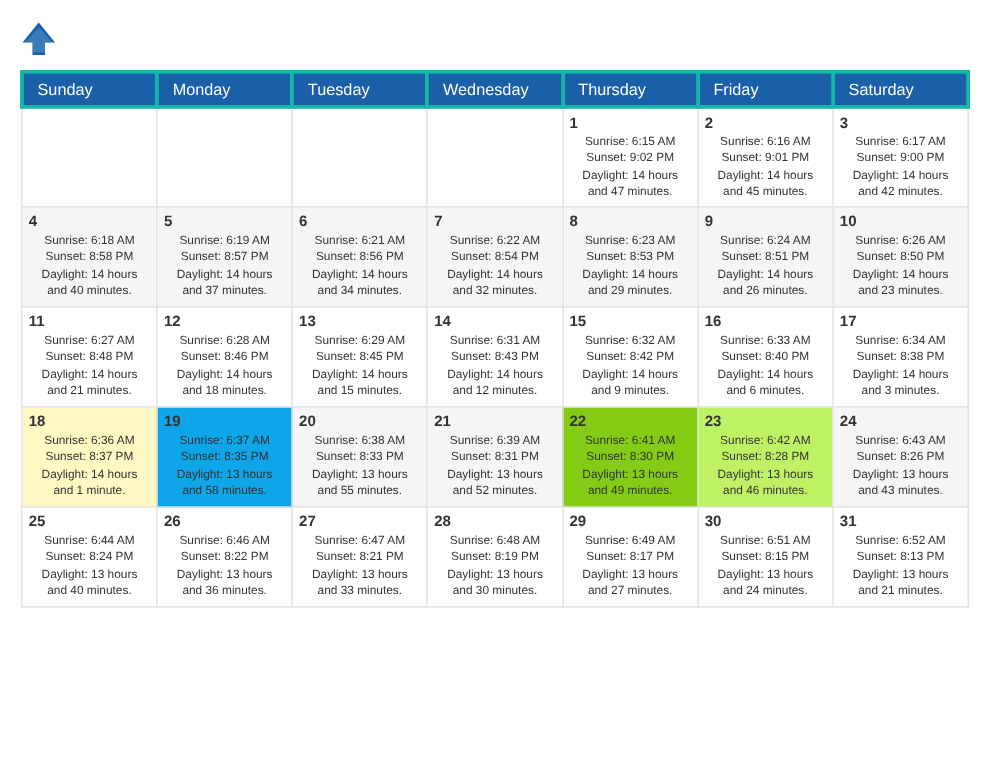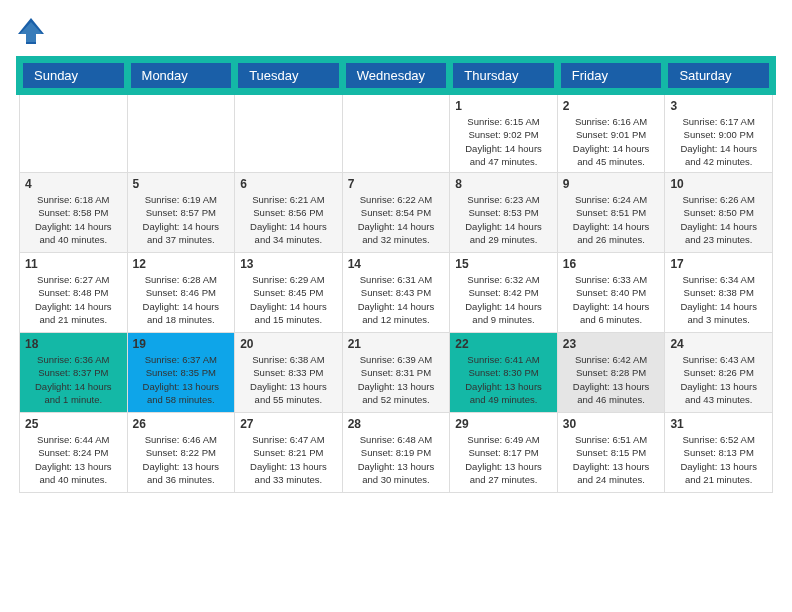--- a/index.html
+++ b/index.html
@@ -63,21 +63,21 @@
       border-collapse: collapse;
       table-layout: fixed;
     }
     .calendar th {
       background-color: #1a5fa8;
       color: white;
       text-align: left;
       padding: 5px 11px;
       font-size: 13px;
       font-weight: normal;
-      border: 7px solid #14b8a6;
+      border: 3px solid #14b8a6;
     }
     .calendar td {
       vertical-align: top;
       border: 1px solid #ddd;
       padding: 4px 5px;
       font-size: 10px;
       color: #333;
       height: 80px;
       background: #fff;
     }
@@ -258,21 +258,21 @@
           </td>
           <td>
             <span class="day-number">17</span>
             <div class="day-info" style="white-space: pre-line;">Sunrise: 6:34 AM
 Sunset: 8:38 PM
 Daylight: 14 hours
 and 3 minutes.</div>
           </td>
         </tr>
         <tr>
-          <td style="background: #14b8a6; margin-top: 45px;">
+          <td style="background: #fef9c3; margin-top: 45px;">
             <span class="day-number">18</span>
             <div class="day-info" style="white-space: pre-line;">Sunrise: 6:36 AM
 Sunset: 8:37 PM
 Daylight: 14 hours
 and 1 minute.</div>
           </td>
           <td style="background: #0ea5e9;">
             <span class="day-number">19</span>
             <div class="day-info" style="white-space: pre-line;">Sunrise: 6:37 AM
 Sunset: 8:35 PM
@@ -286,28 +286,28 @@
 Daylight: 13 hours
 and 55 minutes.</div>
           </td>
           <td style="background: rgb(245, 245, 245);">
             <span class="day-number">21</span>
             <div class="day-info" style="white-space: pre-line;">Sunrise: 6:39 AM
 Sunset: 8:31 PM
 Daylight: 13 hours
 and 52 minutes.</div>
           </td>
-          <td style="background: #14b8a6;">
+          <td style="background: #84cc16;">
             <span class="day-number">22</span>
             <div class="day-info" style="white-space: pre-line;">Sunrise: 6:41 AM
 Sunset: 8:30 PM
 Daylight: 13 hours
 and 49 minutes.</div>
           </td>
-          <td style="background: #e5e5e5;">
+          <td style="background: #bef264;">
             <span class="day-number">23</span>
             <div class="day-info" style="white-space: pre-line;">Sunrise: 6:42 AM
 Sunset: 8:28 PM
 Daylight: 13 hours
 and 46 minutes.</div>
           </td>
           <td style="background: rgb(245, 245, 245); margin-left: 16px;">
             <span class="day-number">24</span>
             <div class="day-info" style="white-space: pre-line;">Sunrise: 6:43 AM
 Sunset: 8:26 PM

